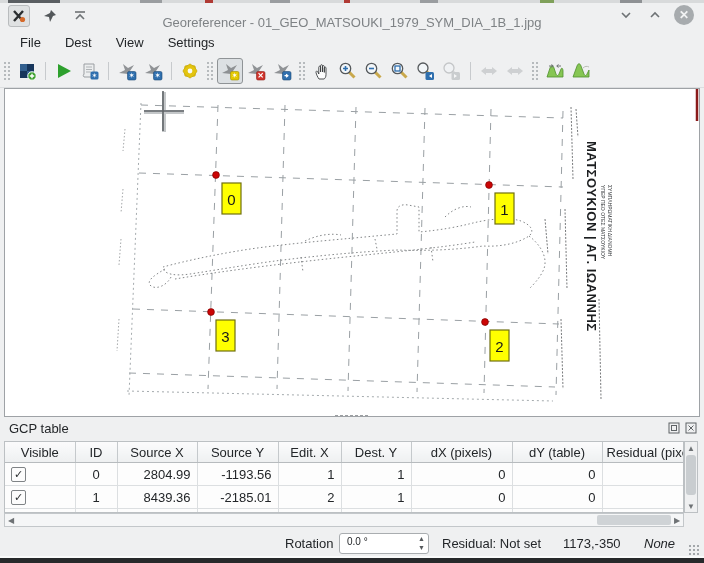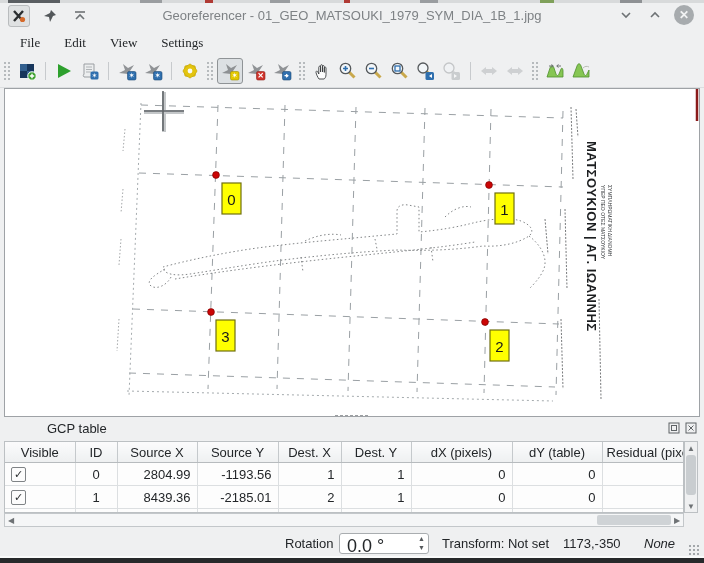--- a/index.html
+++ b/index.html
@@ -8,48 +8,48 @@
        outline:1px solid #a6aaad;}
   
   #topstrip{position:absolute;left:0;top:0;width:704px;height:3px;background:#d8dadb;}
   #topstrip .frag{position:absolute;top:0;height:3px;}
   
   #titlebar{position:absolute;left:0;top:3px;width:704px;height:27px;background:#eff0f1;}
   #titlebar .left{position:absolute;left:8px;top:2px;display:flex;align-items:center;gap:10px;}
   .appicon{width:20px;height:20px;background:#dfe1e2;border:1px solid #b9bcbe;border-radius:3px;
            display:flex;align-items:center;justify-content:center;}
   .tbtn{width:20px;height:20px;display:flex;align-items:center;justify-content:center;}
-  #win-title{position:absolute;left:0;right:0;top:5px;text-align:center;font-size:13px;color:#7e8285;}
+  #win-title{position:absolute;left:0;right:0;top:12px;text-align:center;font-size:13px;color:#7e8285;}
   #titlebar .right{position:absolute;right:10px;top:2px;display:flex;align-items:center;gap:9px;}
   .closecircle{width:20px;height:20px;border-radius:50%;background:#a7abae;display:flex;
                align-items:center;justify-content:center;color:#f2f3f4;font-size:12px;font-weight:bold;}
   
-  #menubar{position:absolute;left:0;top:30px;width:704px;height:24px;display:flex;align-items:flex-end;
-           font-size:13px;font-family:Liberation Serif, serif;}
+  #menubar{position:absolute;left:0;top:30px;width:704px;height:24px;display:flex;align-items:center;
+           font-size:13px;}
   #menubar .mi{padding:3px 10px;margin-left:4px;border-radius:3px;}
   #menubar .mi:first-child{margin-left:10px;}
   
   #toolbar{position:absolute;left:0;top:54px;width:704px;height:33px;display:flex;align-items:center;
            border-bottom:1px solid #dcdee0;}
   .tb{width:26px;height:26px;display:flex;align-items:center;justify-content:center;border-radius:3px;
       flex:0 0 auto;}
   .tb.pressed{background:#dce0e3;border:1px solid #8f9396;width:24px;height:24px;}
   .handle{width:8px;height:20px;flex:0 0 auto;margin:0 3px;
           background-image:radial-gradient(#b6babd 1px,transparent 1.2px);
           background-size:4px 4px;}
   .sep{width:1px;height:18px;background:#c7cacd;margin:0 5px;flex:0 0 auto;}
   .dim{opacity:.45;}
   
   #canvas{position:absolute;left:4px;top:88px;width:696px;height:329px;background:#ffffff;
           border:1px solid #9ea2a6;box-sizing:border-box;}
   #splitter{position:absolute;left:0;top:413px;width:704px;height:5px;display:flex;justify-content:center;align-items:center;}
   #splitter .dots{width:36px;height:3px;background-image:radial-gradient(#9b9ea1 1px,transparent 1.2px);background-size:5px 3px;}
   
   #gcp-title{position:absolute;left:0;top:418px;width:704px;height:22px;}
-  #gcp-title .txt{position:absolute;left:9px;top:3px;font-size:13px;margin-left:38px;}
+  #gcp-title .txt{position:absolute;left:9px;top:3px;font-size:13px;}
   #gcp-title .btns{position:absolute;right:6px;top:3px;display:flex;gap:3px;}
   .dockbtn{width:14px;height:14px;display:flex;align-items:center;justify-content:center;}
   #gcp-table{position:absolute;left:4px;top:441px;width:680px;height:72px;background:#404040;
              border:1px solid #bcc0c3;box-sizing:border-box;overflow:hidden;}
   table{border-collapse:collapse;table-layout:fixed;width:680px;font-size:13px;}
   th{height:20px;font-weight:normal;background:linear-gradient(#fbfbfc,#eef0f1);
      border-right:1px solid #c5c9cc;border-bottom:1px solid #b7bbbe;padding:0 4px;
      overflow:hidden;white-space:nowrap;}
   td{height:22px;border-right:1px solid #dcdfe1;border-bottom:1px solid #dcdfe1;padding:0 6px;
      overflow:hidden;white-space:nowrap;background:#fdfdfd;}
@@ -66,21 +66,21 @@
   #hscroll{position:absolute;left:4px;top:513px;width:680px;height:14px;background:#f5f6f7;
            border:1px solid #c3c7ca;box-sizing:border-box;}
   #hscroll .arrow{position:absolute;top:0;width:12px;height:12px;display:flex;align-items:center;
                   justify-content:center;font-size:8px;color:#6e7275;}
   #hscroll .thumb{position:absolute;top:1px;left:592px;width:74px;height:10px;background:#cfd3d6;border-radius:2px;}
   
   #statusbar{position:absolute;left:0;top:530px;width:628px;height:27px;font-size:13px;text-align:center;}
   #statusbar .lbl{position:absolute;top:6px;}
   #rot-spin{position:absolute;left:339px;top:3px;width:90px;height:21px;background:#fff;
             border:1px solid #a9adb0;border-radius:3px;box-sizing:border-box;}
-  #rot-spin .val{position:absolute;left:7px;top:2px;font-size:18px;}
+  #rot-spin .val{position:absolute;left:7px;top:2px;font-size:10px;}
   #rot-spin .arrows{position:absolute;right:3px;top:1px;display:flex;flex-direction:column;gap:1px;
                     font-size:7px;color:#55595c;line-height:8px;}
   #grip{position:absolute;right:4px;top:544px;width:12px;height:12px;
         background-image:radial-gradient(#a3a7aa 1px,transparent 1.2px);background-size:4px 4px;}
   #bottomstrip{position:absolute;left:0;top:558px;width:704px;height:5px;background:#27292b;}
   .whiteline{position:absolute;left:0;top:556px;width:704px;height:2px;background:#fafbfb;}
 </style>
 </head>
 <body>
 
@@ -128,21 +128,21 @@
         <svg width="14" height="14" viewBox="0 0 14 14">
             <path d="M3,9 L7,5 L11,9" stroke="#6e7275" stroke-width="1.6" fill="none"></path>
           </svg>
       </div>
       <div class="closecircle">✕</div>
     </div>
   </div>
 
   <div id="menubar">
     <div class="mi">File</div>
-    <div class="mi">Edit</div>
+    <div class="mi">Dest</div>
     <div class="mi">View</div>
     <div class="mi">Settings</div>
   </div>
 
   <div id="toolbar">
     <div class="handle"></div>
 
     <div class="tb">
       <svg width="20" height="20" viewBox="0 0 20 20">
         <rect x="3" y="3" width="7" height="7" fill="#33608f"></rect>
@@ -404,21 +404,21 @@
         <col style="width:101px">
           <col style="width:90px">
           <col style="width:83px">
       </colgroup>
       <tbody>
           <tr>
         <th>Visible</th>
         <th>ID</th>
         <th>Source X</th>
         <th>Source Y</th>
-        <th>Dest. X</th>
+        <th>Edit. X</th>
         <th>Dest. Y</th>
         <th>dX (pixels)</th>
         <th>dY (table)</th>
         <th style="text-align:right">Residual (pixels)</th>
       </tr>
       <tr>
         <td><span class="chk">✓</span></td>
         <td class="ctr">0</td>
         <td class="num">2804.99</td>
         <td class="num">-1193.56</td>
@@ -467,21 +467,21 @@
 
   <div id="statusbar">
     <div class="lbl" style="left:285px;">Rotation</div>
     <div id="rot-spin">
       <div class="val">0.0 °</div>
       <div class="arrows">
         <span>▲</span>
         <span>▼</span>
       </div>
     </div>
-    <div class="lbl" style="left:442px;">Transform: Not set</div>
+    <div class="lbl" style="left:442px;">Residual: Not set</div>
     <div class="lbl" style="left:563px;">1173,-350</div>
     <div class="lbl" style="left:644px;font-style:italic;">None</div>
   </div>
   <div id="grip"></div>
   <div class="whiteline"></div>
   <div id="bottomstrip"></div>
 
 </div>
 
 </body></html>

